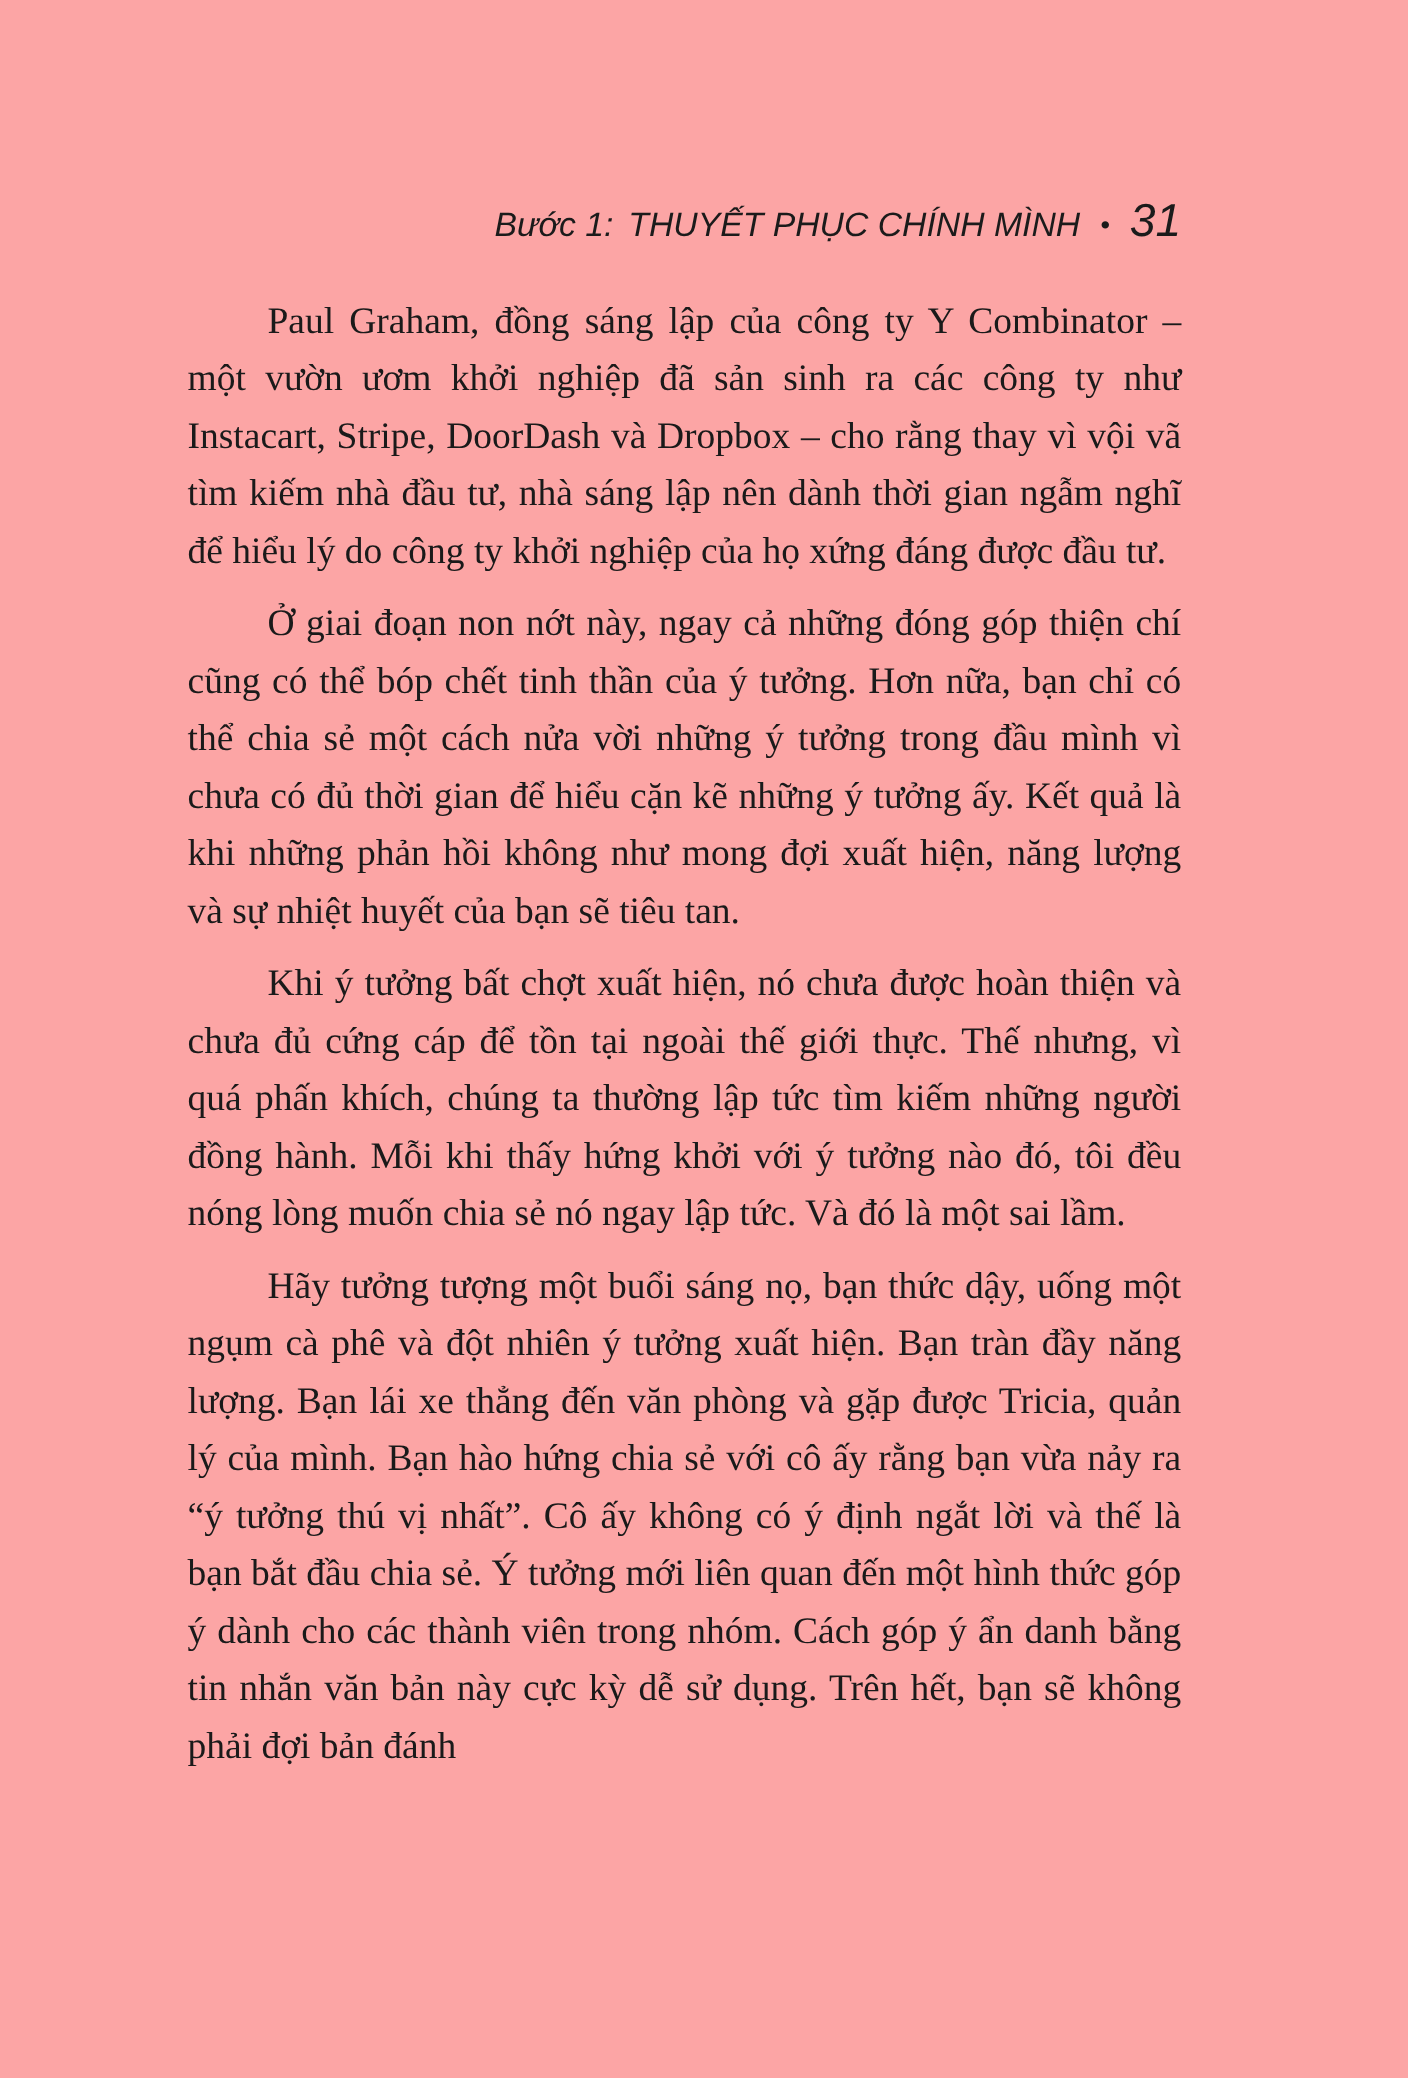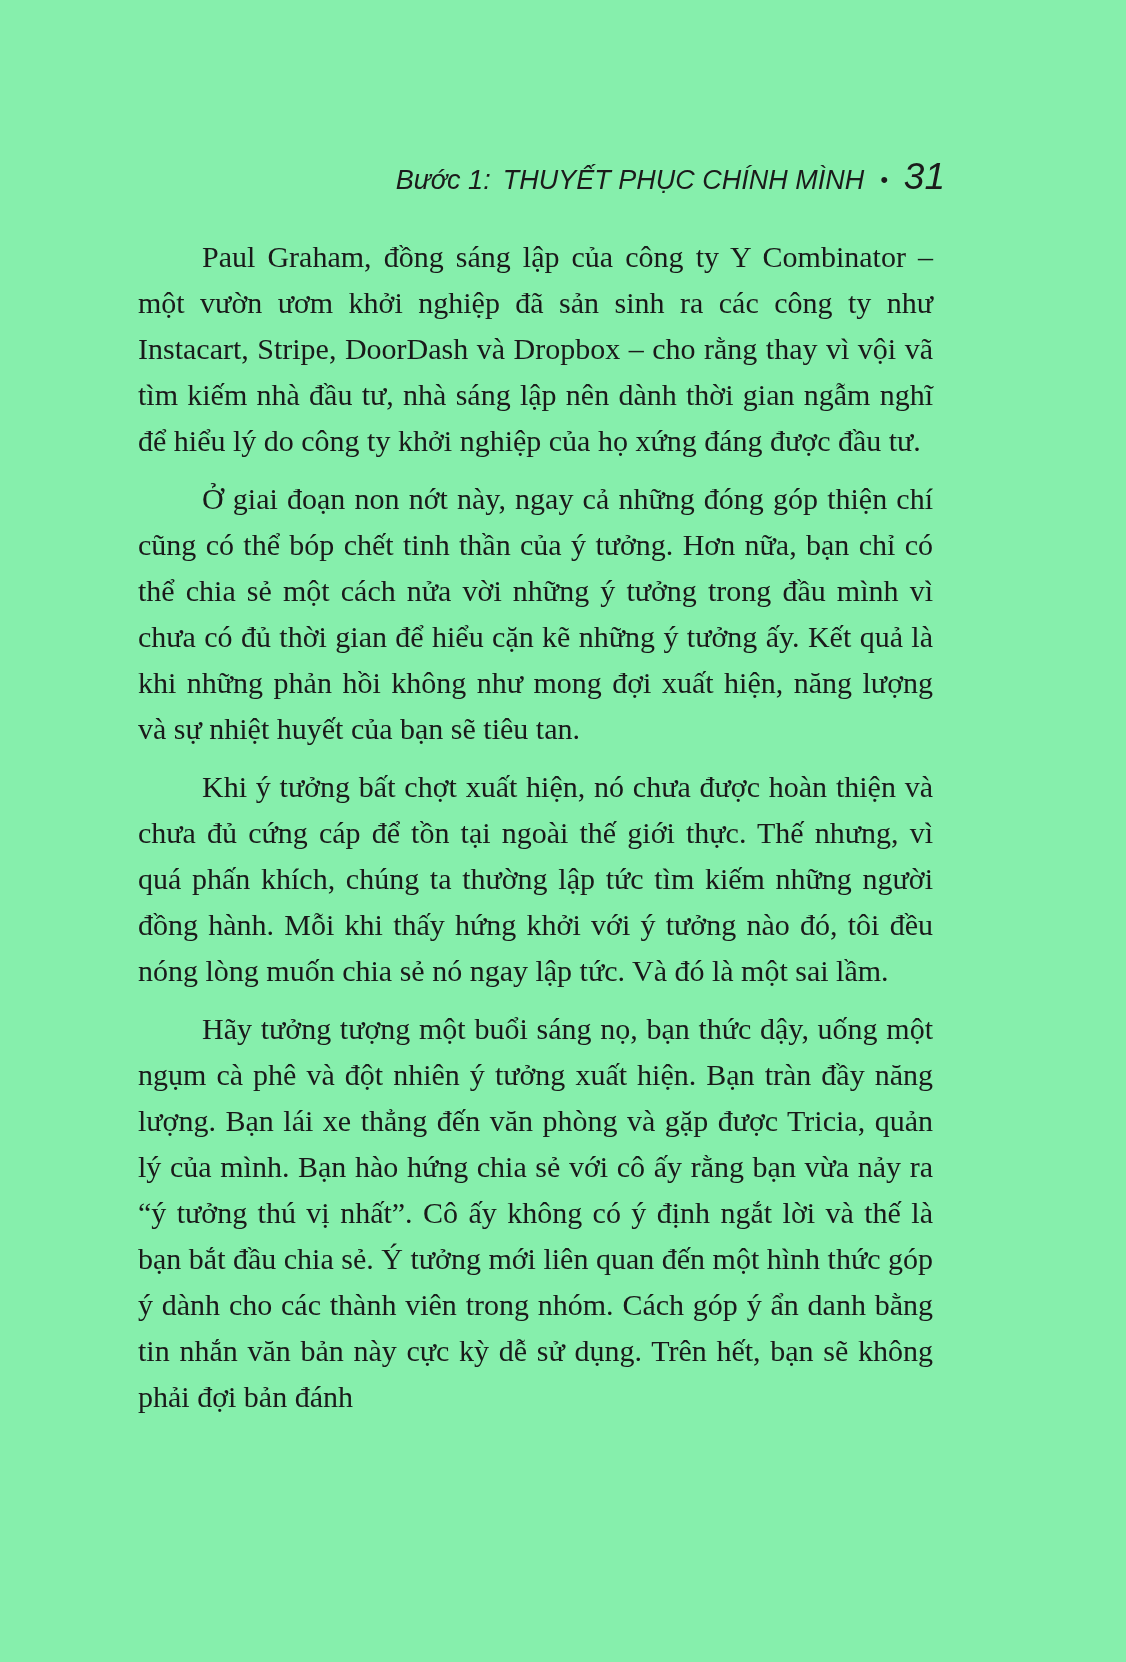--- a/index.html
+++ b/index.html
@@ -10,21 +10,21 @@
     width: 1126px;
     height: 1662px;
     background: #fdfdfd;
     font-family: "Liberation Serif", serif;
     position: relative;
     overflow: hidden;
   }
   .book-page {
     position: absolute;
     inset: 0;
-    background: #86efac;
+    background: #fca5a5;
     padding-left: 10px;
   }
   
   .running-header {
     position: absolute;
     top: 156px;
     left: 150px;
     width: 795px;
     text-align: right;
     white-space: nowrap;
@@ -47,21 +47,21 @@
     vertical-align: 2px;
   }
   .running-header .page-num {
     font-size: 37px;
     margin-left: 16px;
   }
   
   .text-block {
     position: absolute;
     top: 234px;
-    left: 138px;
+    left: 150px;
     width: 795px;
     color: #1a1a1a;
     font-size: 30px;
     line-height: 46px;
     text-align: justify;
     text-justify: inter-word;
   }
   .text-block p {
     margin: 0 0 12px 0;
     text-indent: 64px;

